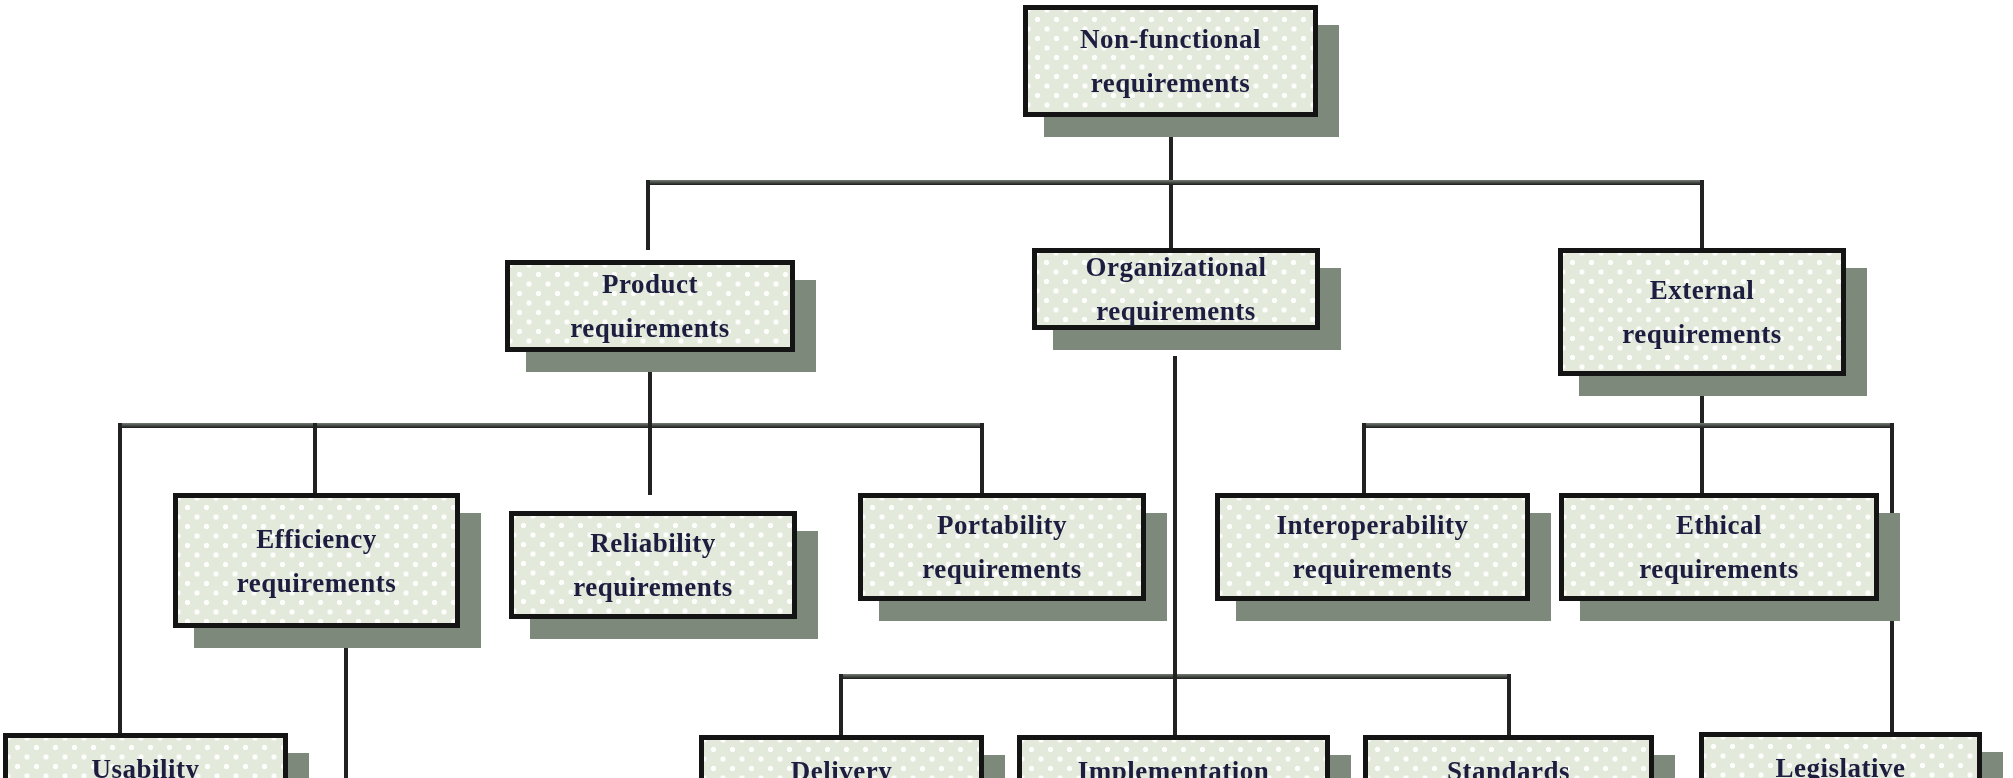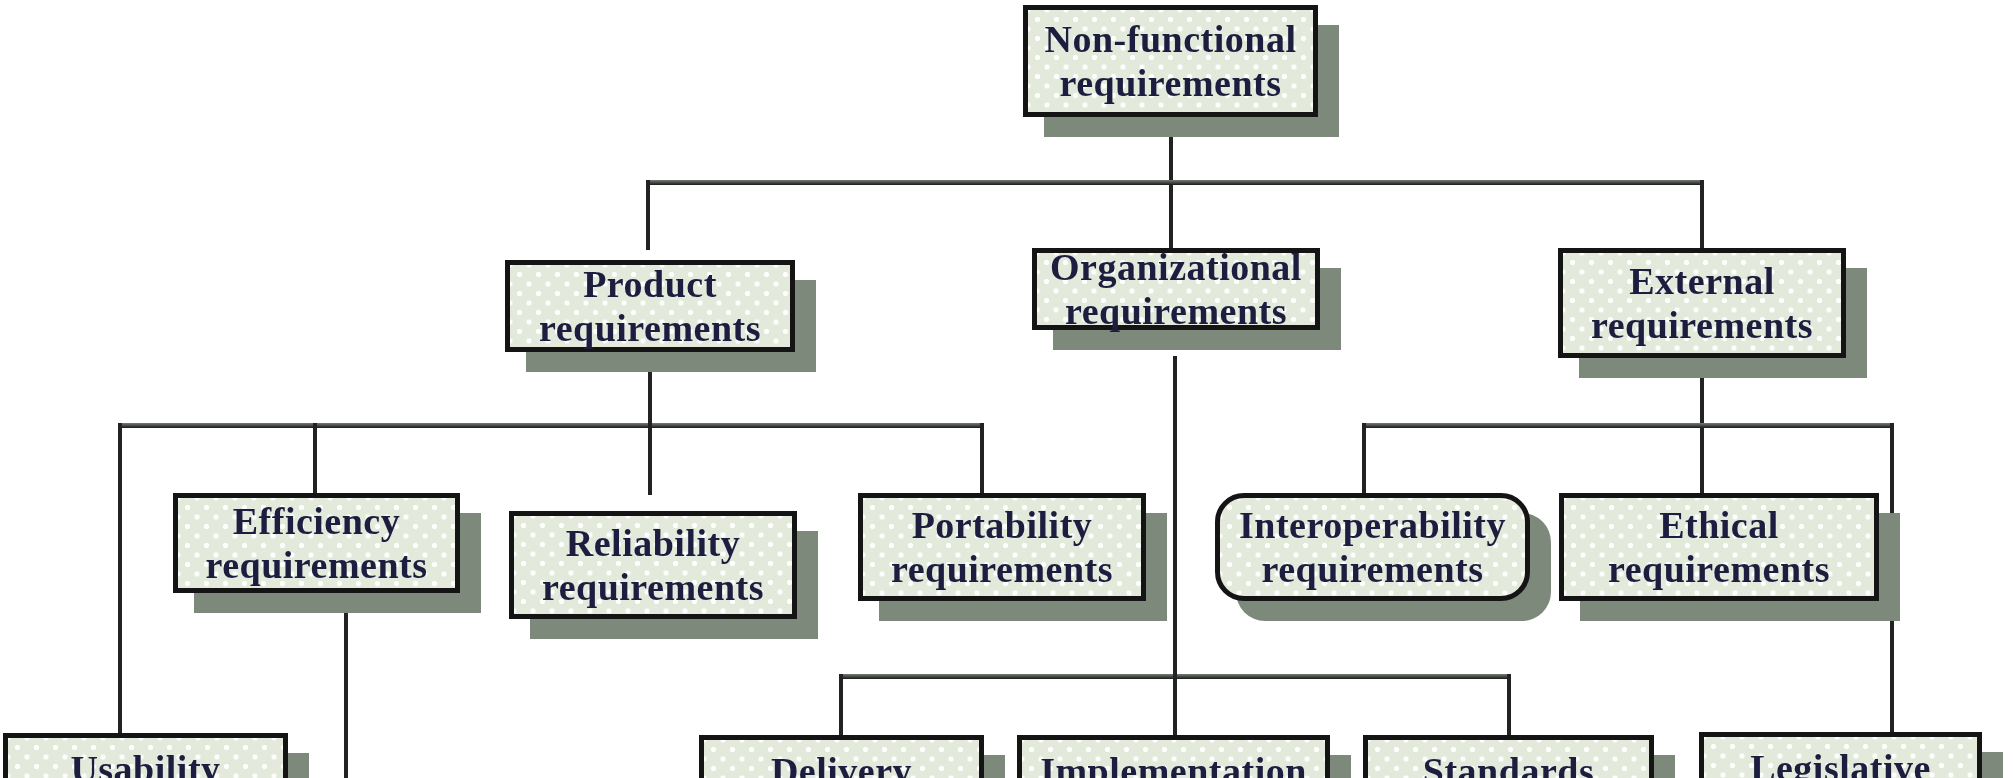--- a/index.html
+++ b/index.html
@@ -31,21 +31,21 @@
     justify-content: center;
     text-align: center;
     z-index: 2;
   }
   .node.clipped {
     align-items: flex-start;
     padding-top: 9px;
   }
   .node-label {
     white-space: pre-line;
-    font-size: 38px;
+    font-size: 27px;
     font-weight: bold;
     line-height: 44px;
     color: var(--text, #1d1d3f);
     letter-spacing: 0.5px;
     font-family: Liberation Serif, serif;
   }
   .line {
     position: absolute;
     z-index: 1;
   }
@@ -87,37 +87,37 @@
 requirements</span>
     </div>
     <div class="node" style="left: 505px; top: 260px; width: 290px; height: 92px;">
       <span class="node-label">Product
 requirements</span>
     </div>
     <div class="node" style="left: 1032px; top: 248px; width: 288px; height: 82px;">
       <span class="node-label">Organizational
 requirements</span>
     </div>
-    <div class="node" style="left: 1558px; top: 248px; width: 288px; height: 110px;">
+    <div class="node" style="left: 1558px; top: 248px; width: 288px; height: 128px;">
       <span class="node-label">External
 requirements</span>
     </div>
-    <div class="node" style="left: 173px; top: 493px; width: 287px; height: 100px;">
+    <div class="node" style="left: 173px; top: 493px; width: 287px; height: 135px;">
       <span class="node-label">Efficiency
 requirements</span>
     </div>
     <div class="node" style="left: 509px; top: 511px; width: 288px; height: 108px;">
       <span class="node-label">Reliability
 requirements</span>
     </div>
     <div class="node" style="left: 838px; top: 493px; width: 288px; height: 108px; margin-left: 20px;">
       <span class="node-label">Portability
 requirements</span>
     </div>
-    <div class="node" style="left: 1215px; top: 493px; width: 315px; height: 108px; border-radius: 29px;">
+    <div class="node" style="left: 1215px; top: 493px; width: 315px; height: 108px;">
       <span class="node-label">Interoperability
 requirements</span>
     </div>
     <div class="node" style="left: 1559px; top: 493px; width: 320px; height: 108px;">
       <span class="node-label">Ethical
 requirements</span>
     </div>
     <div class="node clipped" style="left: 3px; top: 733px; width: 285px; height: 108px;">
       <span class="node-label">Usability</span>
     </div>

